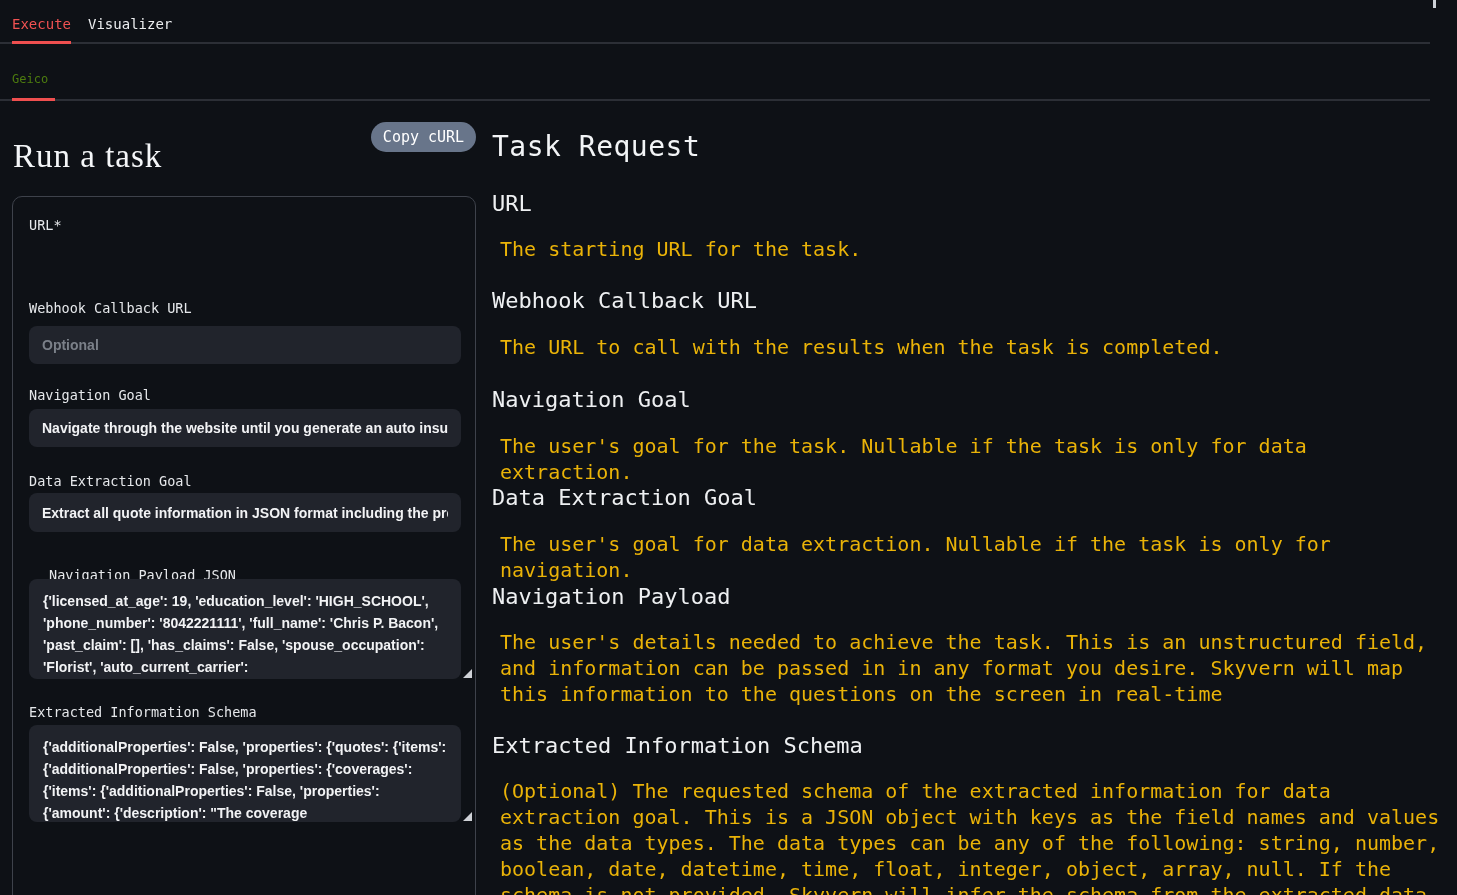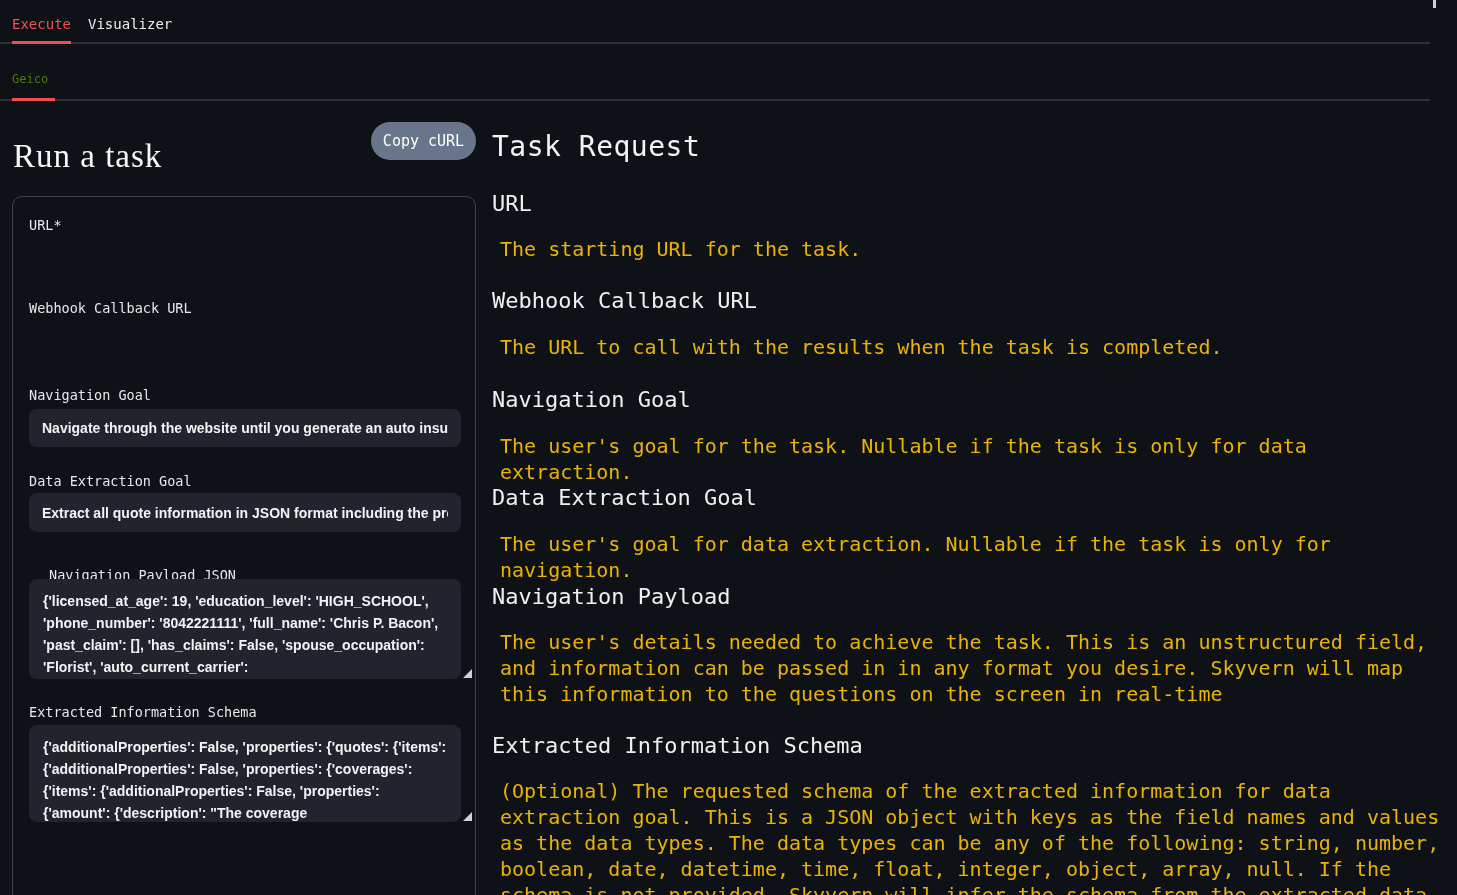--- a/index.html
+++ b/index.html
@@ -18,21 +18,21 @@
   .underline-red { position:absolute; height:3px; background:#ef4f4f; }
   .divider { position:absolute; left:0; width:1430px; height:2px; background:#2c2f36; }
   .subtab { position:absolute; top:72px; font-size:12px; color:#4d7c0f; cursor:pointer; }
 
   
   .page-title {
     position:absolute; left:13px; top:138px;
     font-size:33px; letter-spacing:1px; color:#f4f6f8; font-weight:500;font-family:Liberation Serif, serif;
   }
   .copy-curl {
-    position:absolute; left:371px; top:122px; width:105px; height:38px;
+    position:absolute; left:371px; top:122px; width:105px; height:30px;
     background:#68758a; border:none; border-radius:21px;
     color:#ffffff; font-family:"DejaVu Sans Mono", monospace; font-size:15px;
     display:flex; align-items:center; justify-content:center; cursor:pointer;
   }
   .card {
     position:absolute; left:12px; top:196px; width:464px; height:762px;
     border:1px solid #3e424b; border-radius:10px; background:transparent;
   }
   .f-label {
     position:absolute; left:16px; font-size:13.5px; color:#e6e8eb; white-space:nowrap;
@@ -94,20 +94,21 @@
 
 <div class="scroll-thumb"></div>
 
 <div class="page-title">Run a task</div>
 <button class="copy-curl">Copy cURL</button>
 
 <div class="card">
   <div class="f-label" style="top:20px;">URL*</div>
 
   <div class="f-label" style="top:103px;">Webhook Callback URL</div>
+  <input class="f-input" style="top: 129px;" type="text" placeholder="Optional">
 
   <div class="f-label" style="top:190px;">Navigation Goal</div>
   <input class="f-input" style="top: 212px;" type="text" value="Navigate through the website until you generate an auto insurance quote">
 
   <div class="f-label" style="top:276px;">Data Extraction Goal</div>
   <input class="f-input" style="top: 296px; height: 39px;" type="text" value="Extract all quote information in JSON format including the premium">
 
   <div class="f-label" style="top:370px;padding-left:20px;">Navigation Payload JSON</div>
   <textarea class="f-textarea" style="top: 382px;">{'licensed_at_age': 19, 'education_level': 'HIGH_SCHOOL', 'phone_number': '8042221111', 'full_name': 'Chris P. Bacon', 'past_claim': [], 'has_claims': False, 'spouse_occupation': 'Florist', 'auto_current_carrier':</textarea>
   <span class="resize-grip" style="top:472px;"></span>

